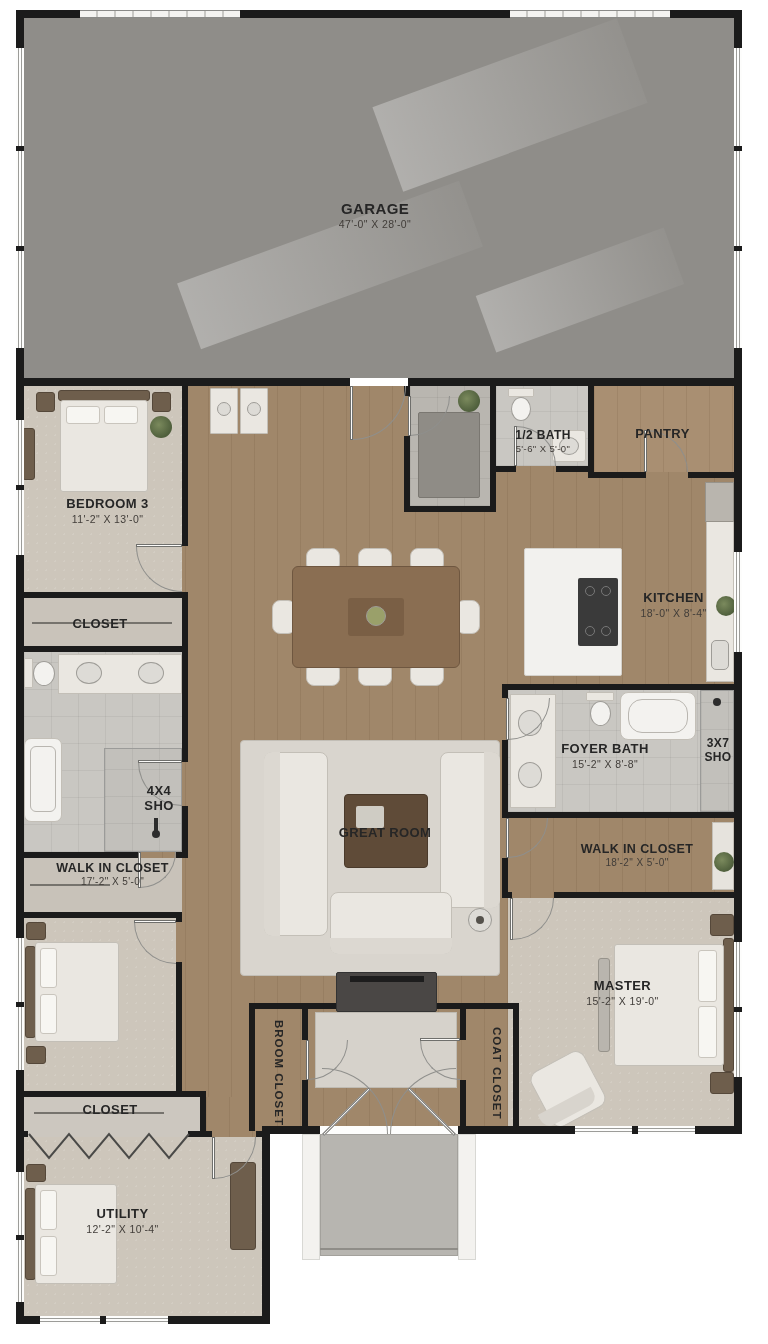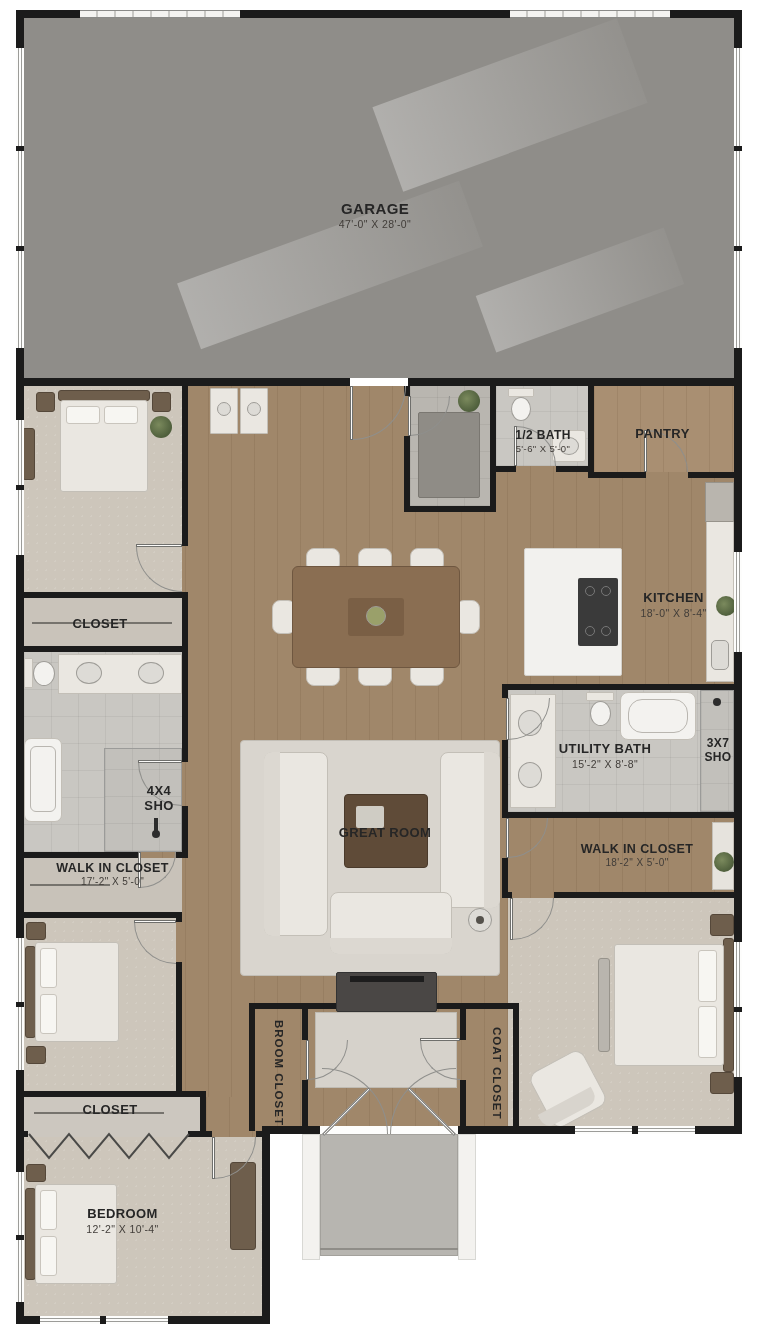--- a/index.html
+++ b/index.html
@@ -288,64 +288,72 @@
 
   <div class="abs" style="left:320px;top:1134px;width:138px;height:122px;background:#b7b5b0;border:1px solid #a3a19c"></div>
   <div class="abs" style="left:302px;top:1134px;width:18px;height:126px;background:#f3f2ef;border:1px solid #d8d8d4"></div>
   <div class="abs" style="left:458px;top:1134px;width:18px;height:126px;background:#f3f2ef;border:1px solid #d8d8d4"></div>
   <div class="abs" style="left:320px;top:1248px;width:138px;height:2px;background:#8f8d88"></div>
 
   <div class="lbl" style="left:280px;top:190px;width:190px;height:50px">
     <span class="nm" style="font-size:15px">GARAGE</span>
     <span class="dm">47'-0" X 28'-0"</span>
   </div>
+  <div class="lbl" style="left:40px;top:490px;width:135px;height:42px">
+    <span class="nm">BEDROOM 3</span>
+    <span class="dm">11'-2" X 13'-0"</span>
+  </div>
   <div class="lbl" style="left:45px;top:611px;width:110px;height:26px">
     <span class="nm">CLOSET</span>
   </div>
   <div class="lbl" style="left:130px;top:778px;width:58px;height:42px">
     <span class="nm">4X4</span>
     <span class="nm">SHO</span>
   </div>
   <div class="lbl" style="left:30px;top:854px;width:165px;height:40px">
     <span class="nm" style="font-size:12.5px">WALK IN CLOSET</span>
     <span class="dm" style="font-size:10px">17'-2" X 5'-0"</span>
   </div>
   <div class="lbl" style="left:55px;top:1097px;width:110px;height:26px">
     <span class="nm">CLOSET</span>
   </div>
   <div class="lbl" style="left:50px;top:1200px;width:145px;height:42px">
-    <span class="nm">BEDROOM</span>
+    <span class="nm">UTILITY</span>
     <span class="dm">12'-2" X 10'-4"</span>
   </div>
   <div class="lbl" style="left:496px;top:423px;width:94px;height:38px">
     <span class="nm" style="font-size:12px">1/2 BATH</span>
     <span class="dm" style="font-size:9.5px">5'-6" X 5'-0"</span>
   </div>
   <div class="lbl" style="left:610px;top:420px;width:105px;height:28px">
     <span class="nm">PANTRY</span>
   </div>
   <div class="lbl" style="left:616px;top:585px;width:115px;height:40px">
     <span class="nm">KITCHEN</span>
     <span class="dm">18'-0" X 8'-4"</span>
   </div>
   <div class="lbl" style="left:315px;top:820px;width:140px;height:26px">
     <span class="nm">GREAT ROOM</span>
   </div>
   <div class="lbl" style="left:530px;top:736px;width:150px;height:40px">
-    <span class="nm">UTILITY BATH</span>
+    <span class="nm">FOYER BATH</span>
     <span class="dm">15'-2" X 8'-8"</span>
   </div>
   <div class="lbl" style="left:696px;top:730px;width:44px;height:42px">
     <span class="nm" style="font-size:12px">3X7</span>
     <span class="nm" style="font-size:12px">SHO</span>
   </div>
   <div class="lbl" style="left:562px;top:836px;width:150px;height:38px">
     <span class="nm" style="font-size:12.5px">WALK IN CLOSET</span>
     <span class="dm" style="font-size:10px">18'-2" X 5'-0"</span>
   </div>
+  <div class="lbl" style="left:550px;top:972px;width:145px;height:42px">
+    <span class="nm">MASTER</span>
+    <span class="dm">15'-2" X 19'-0"</span>
+  </div>
   <div class="lbl" style="left:264px;top:1018px;width:28px;height:110px">
     <span class="vspan">BROOM CLOSET</span>
   </div>
   <div class="lbl" style="left:482px;top:1018px;width:28px;height:110px">
     <span class="vspan">COAT CLOSET</span>
   </div>
 
 </div>
 
 </body></html>

